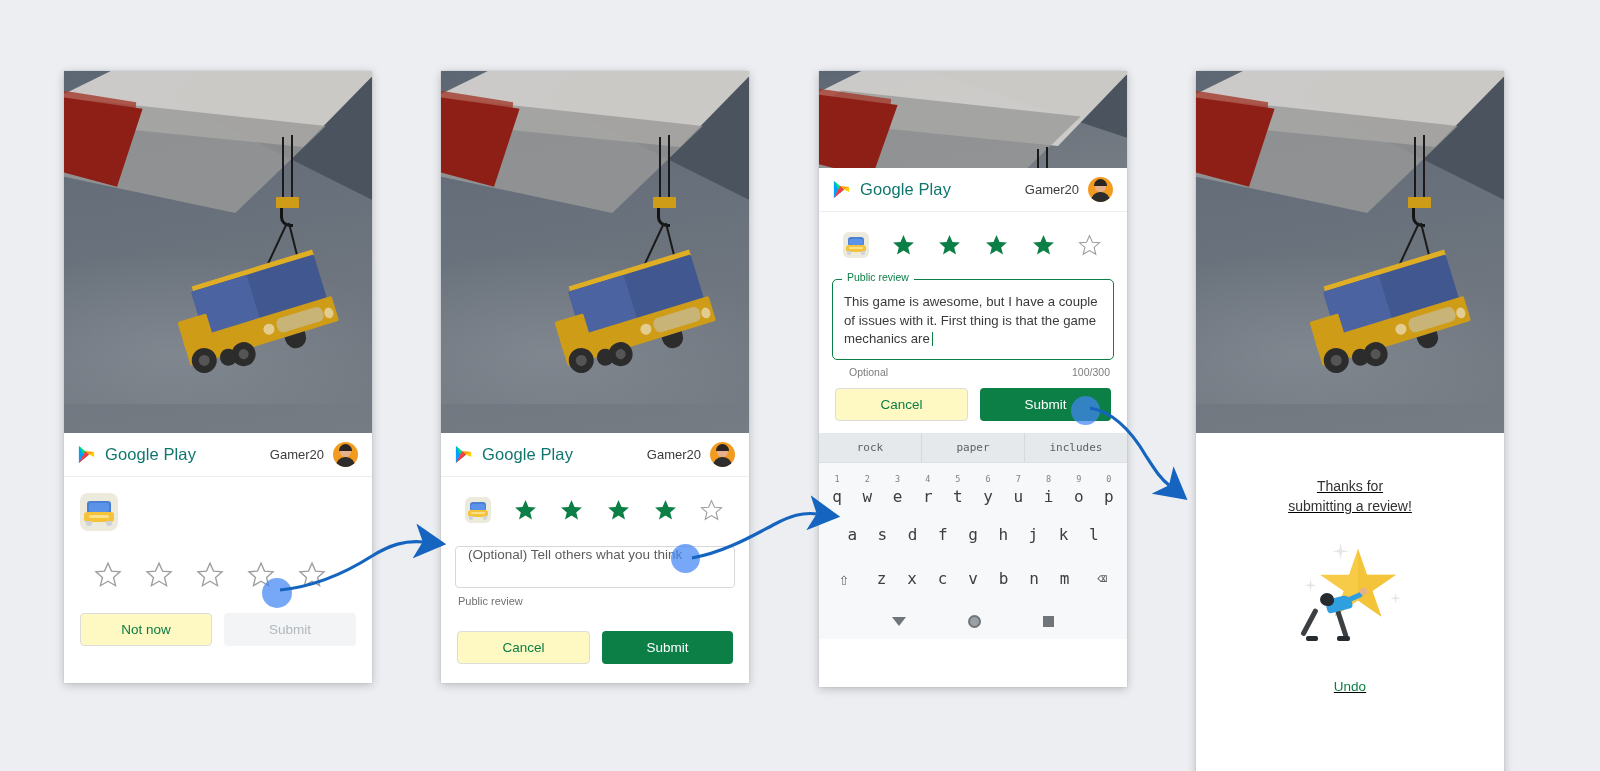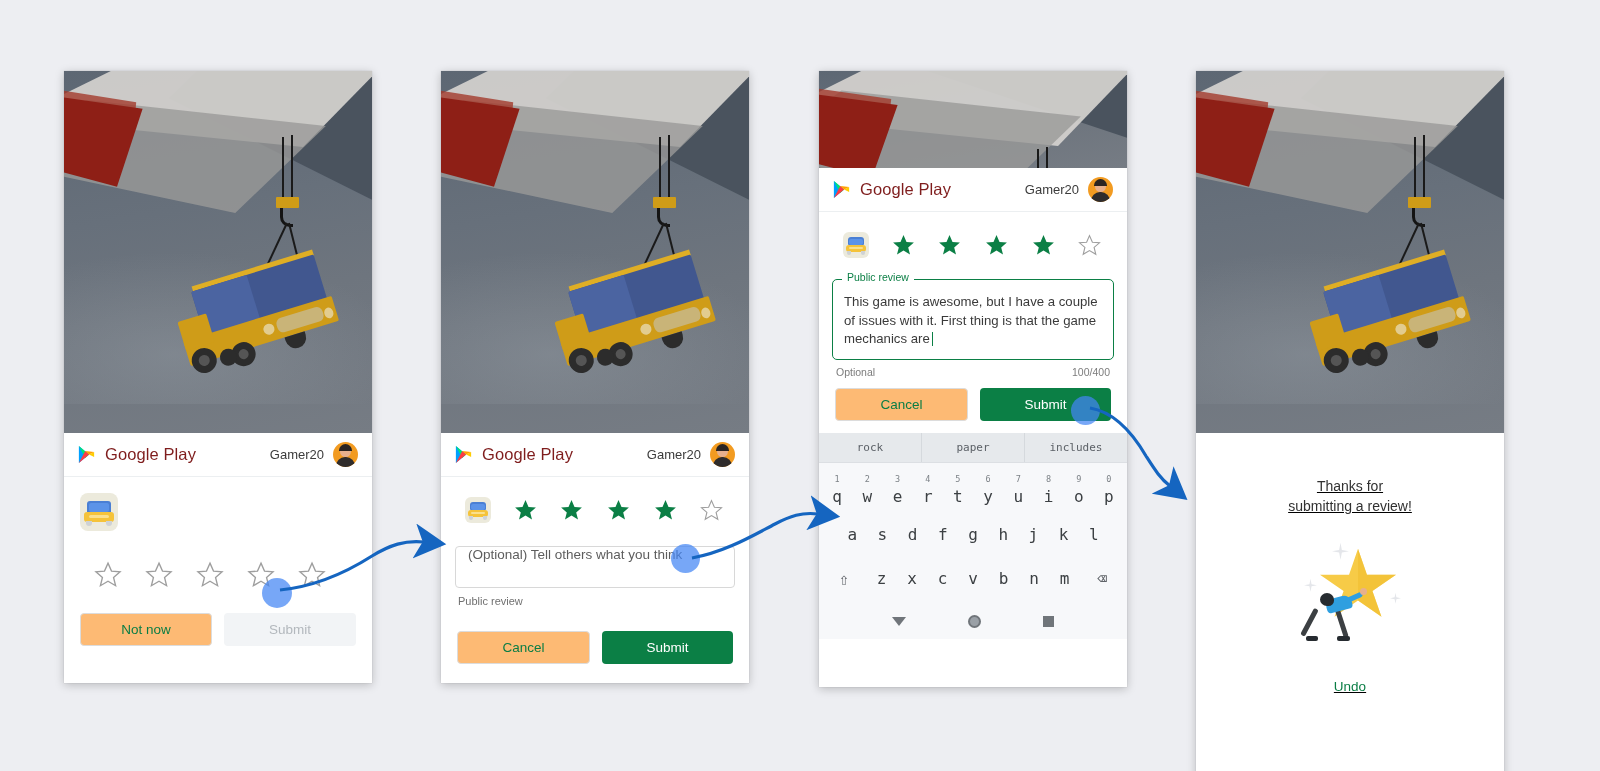--- a/index.html
+++ b/index.html
@@ -92,21 +92,21 @@
   
   .sheet { background: #fff; width: 100%; }
 
   .appbar {
     display: flex; align-items: center; justify-content: space-between;
     height: 44px; padding: 0 14px;
     border-bottom: 1px solid #eceff1;
   }
   .brand { display: flex; align-items: center; gap: 10px; }
   .play-icon { width: 17px; height: 19px; display: block; }
-  .brand-name { font-size: 16.5px; color: #7f1d1d; letter-spacing: .1px; }
+  .brand-name { font-size: 16.5px; color: #0f766e; letter-spacing: .1px; }
   .user { display: flex; align-items: center; gap: 9px; }
   .user-name { font-size: 13px; color: #3b3b3b; }
   .avatar {
     width: 25px; height: 25px; border-radius: 50%;
     background: #f29b21; position: relative; overflow: hidden;
     flex: none;
   }
   .av-head { position: absolute; left: 7px; top: 4px; width: 11px; height: 11px;
              border-radius: 50%; background: #e7b08d; }
   .av-hair { position: absolute; left: 6px; top: 2px; width: 13px; height: 7px;
@@ -154,21 +154,21 @@
   .stars-2 .taxi-wl { left: 4px; top: 19px; width: 4px; height: 4px; }
   .stars-2 .taxi-wr { left: 18px; top: 19px; width: 4px; height: 4px; }
 
   
   .btn-row { display: flex; gap: 12px; padding: 18px 16px 0 16px; }
   .btn {
     flex: 1; height: 33px; border-radius: 4px; font-size: 13.5px;
     display: flex; align-items: center; justify-content: center;
     cursor: pointer; user-select: none;
   }
-  .btn-outline { border: 1px solid #dcdcdc; background: #fdba74; color: #0a7d45; }
+  .btn-outline { border: 1px solid #dcdcdc; background: #fef9c3; color: #0a7d45; }
   .btn-disabled { background: #f2f4f6; color: #b3b8bd; border: 1px solid transparent; }
   .btn-filled { background: #0b7f45; color: #fff; }
 
   
   .tf-box {
     margin: 18px 14px 0 14px; border: 1px solid #d8d8d8; border-radius: 4px;
     height: 42px; display: flex; align-items: flex-start; padding: 0 12px;
   }
   .tf-ph { font-size: 13.5px; color: #5d5d5d; }
   .tf-help { font-size: 11px; color: #707070; padding: 7px 0 0 17px; }
@@ -573,23 +573,23 @@
             </svg>
         </span>
       </div>
 
       <div class="ta-wrap">
         <span class="ta-legend">Public review</span>
         <div class="ta-box">
           <span class="ta-text">This game is awesome, but I have a couple of issues with it. First thing is that the game mechanics are</span><span class="caret"></span>
         </div>
       </div>
-      <div class="ta-meta" style="padding-left:17px;padding-right:17px;">
+      <div class="ta-meta" style="padding-left:17px;padding-right:17px;margin-left:13px;">
         <span>Optional</span>
-        <span>100/400</span>
+        <span>100/300</span>
       </div>
 
       <div class="btn-row" style="padding-top:10px;padding-bottom:12px;">
         <div class="btn btn-outline">Cancel</div>
         <div class="btn btn-filled">Submit</div>
       </div>
     </div>
 
     <div class="kb">
       <div class="kb-suggest">

